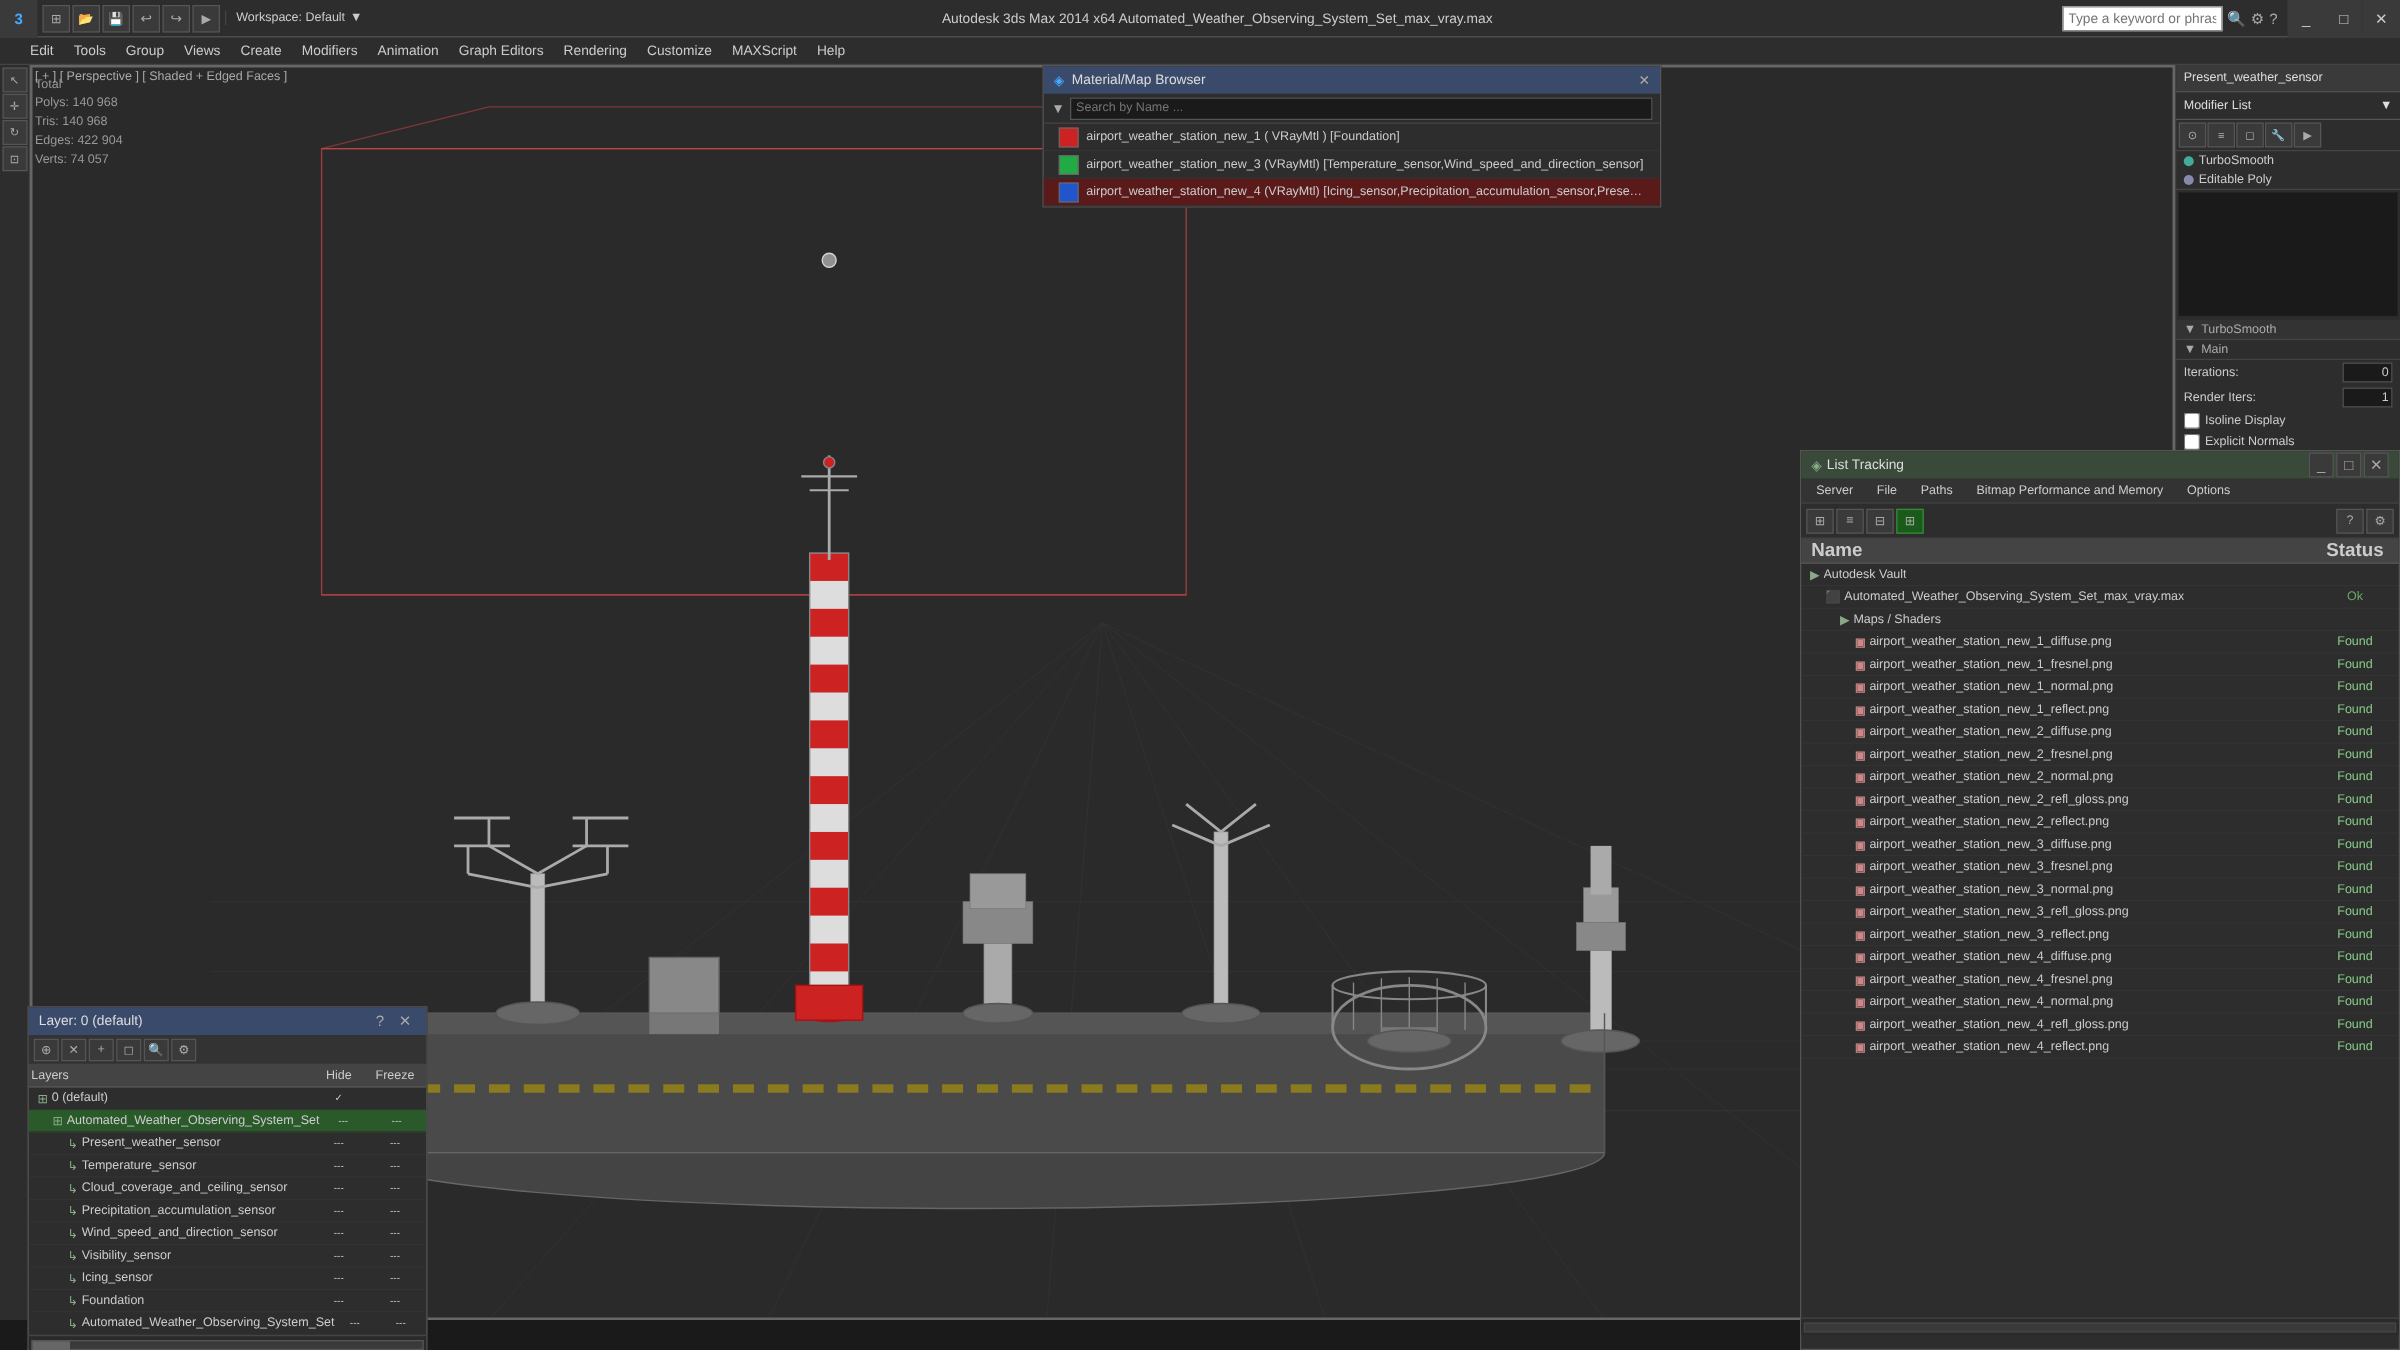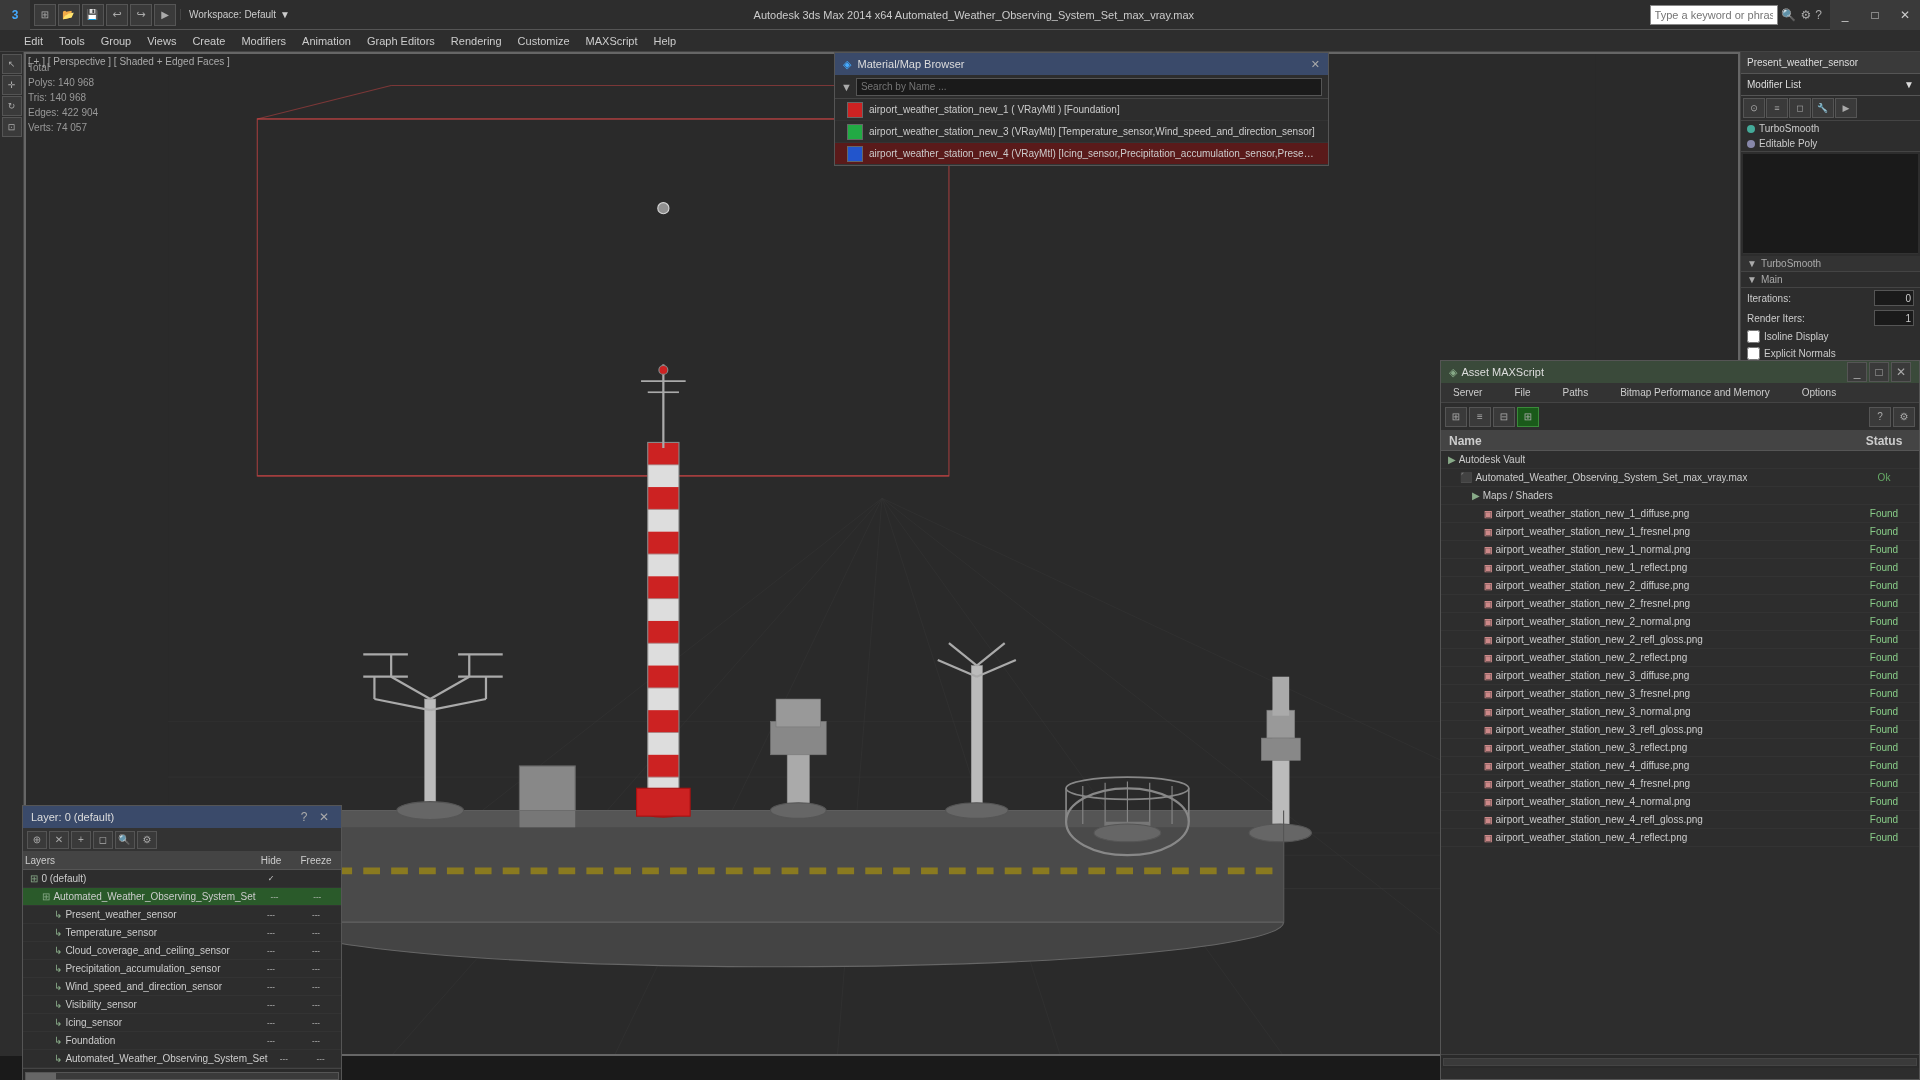--- a/index.html
+++ b/index.html
@@ -106,27 +106,27 @@
 
     
     #asset-tracking {
       position: absolute; top: 360px; right: 0; width: 480px; height: 720px;
       background: #2d2d2d; border: 1px solid #555; z-index: 30;
     }
     #asset-tracking .at-titlebar { height: 22px; background: #3a4a3a; display: flex; align-items: center; padding: 0 8px; justify-content: space-between; }
     #asset-tracking .at-titlebar .at-title { font-size: 11px; color: #ddd; display: flex; align-items: center; gap: 4px; }
     #asset-tracking .at-titlebar .at-controls { display: flex; gap: 2px; }
     #asset-tracking .at-titlebar .at-controls span { cursor: pointer; color: #aaa; font-size: 12px; width: 20px; height: 20px; display: flex; align-items: center; justify-content: center; background: #3a3a3a; border: 1px solid #555; }
-    #asset-tracking .at-menubar { height: 20px; background: #333; display: flex; align-items: center; padding: 0 4px; gap: 16px; border-bottom: 1px solid #444; }
+    #asset-tracking .at-menubar { height: 20px; background: #333; display: flex; align-items: center; padding: 0 4px; gap: 3px; border-bottom: 1px solid #444; }
     #asset-tracking .at-menubar .atm-item { padding: 2px 8px; cursor: pointer; color: #ccc; font-size: 10px; }
     #asset-tracking .at-toolbar { height: 28px; background: #2d2d2d; display: flex; align-items: center; padding: 0 4px; gap: 2px; border-bottom: 1px solid #444; justify-content: space-between; }
     #asset-tracking .at-toolbar .att-left { display: flex; gap: 2px; }
     #asset-tracking .at-toolbar .att-btn { width: 22px; height: 20px; background: #3a3a3a; border: 1px solid #555; display: flex; align-items: center; justify-content: center; cursor: pointer; color: #aaa; font-size: 10px; }
     #asset-tracking .at-toolbar .att-btn.active { background: #1a5a1a; border-color: #3a8a3a; }
-    #asset-tracking .at-header { display: flex; height: 20px; align-items: center; background: #444; border-bottom: 1px solid #555; font-size: 12px; color: #ccc; font-weight: bold; gap: 16px; }
+    #asset-tracking .at-header { display: flex; height: 20px; align-items: center; background: #444; border-bottom: 1px solid #555; font-size: 15px; color: #ccc; font-weight: bold; gap: 16px; }
     #asset-tracking .at-header .ath-name { flex: 1; padding-left: 8px; }
     #asset-tracking .at-header .ath-status { width: 70px; text-align: center; }
     #asset-tracking .at-content { overflow-y: auto; height: calc(100% - 115px); }
     .at-row { display: flex; align-items: center; min-height: 18px; border-bottom: 1px solid #333; font-size: 10px; color: #ccc; cursor: pointer; }
     .at-row .ar-name { flex: 1; padding: 2px 4px; display: flex; align-items: center; gap: 3px; overflow: hidden; text-overflow: ellipsis; white-space: nowrap; }
     .at-row .ar-status { width: 70px; text-align: center; color: #8a8; font-size: 10px; }
     .at-row .ar-status.ok { color: #6a6; }
     .at-row .ar-status.found { color: #8c8; }
     .at-row .file-icon { color: #c88; font-size: 9px; font-weight: bold; }
     .at-row .folder-icon { color: #8a8; font-size: 10px; }
@@ -538,21 +538,21 @@
     <div class="scroll-track">
       <div class="scroll-thumb"></div>
     </div>
   </div>
 </div>
 
 <div id="asset-tracking">
   <div class="at-titlebar">
     <div class="at-title">
       <span style="color:#8a8;">◈</span>
-      <span>Asset MAXScript</span>
+      <span>List Tracking</span>
     </div>
     <div class="at-controls">
       <span>_</span>
       <span>□</span>
       <span>✕</span>
     </div>
   </div>
   <div class="at-menubar">
     <div class="atm-item">Server</div>
     <div class="atm-item">File</div>

